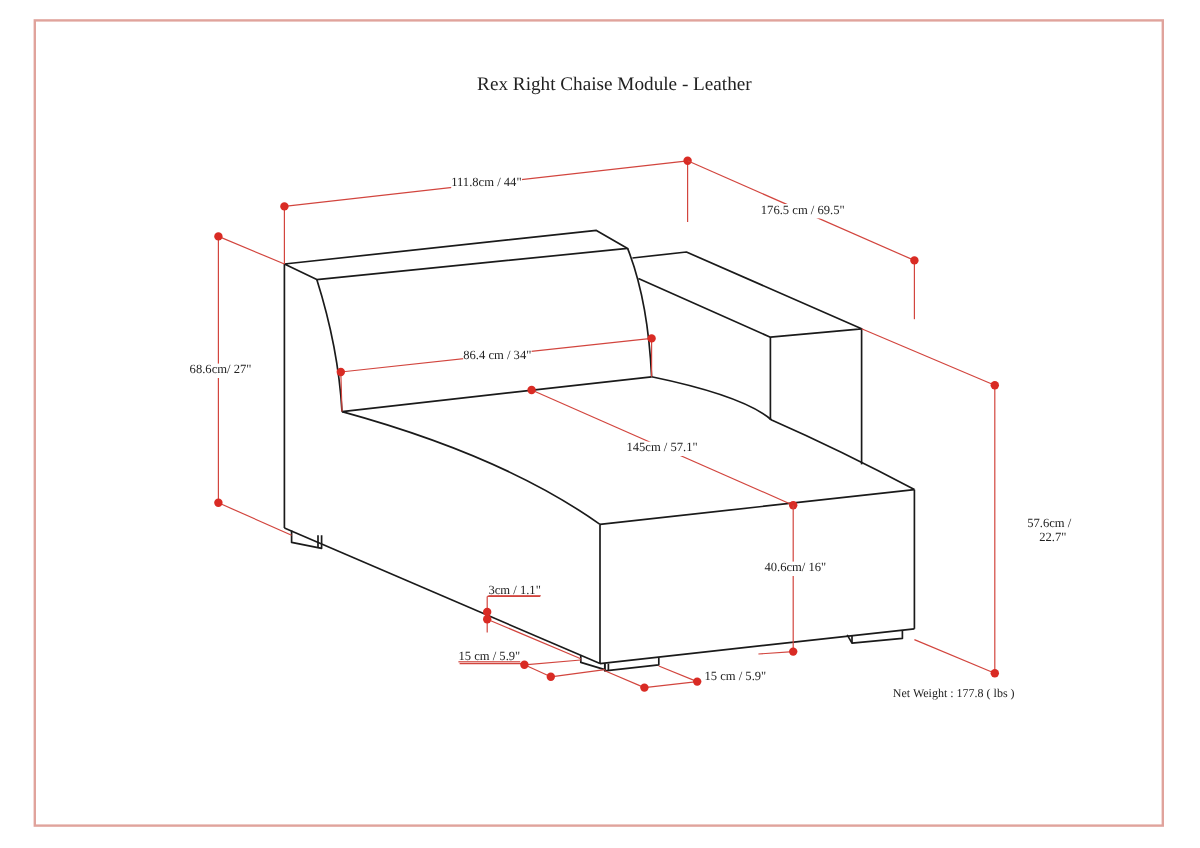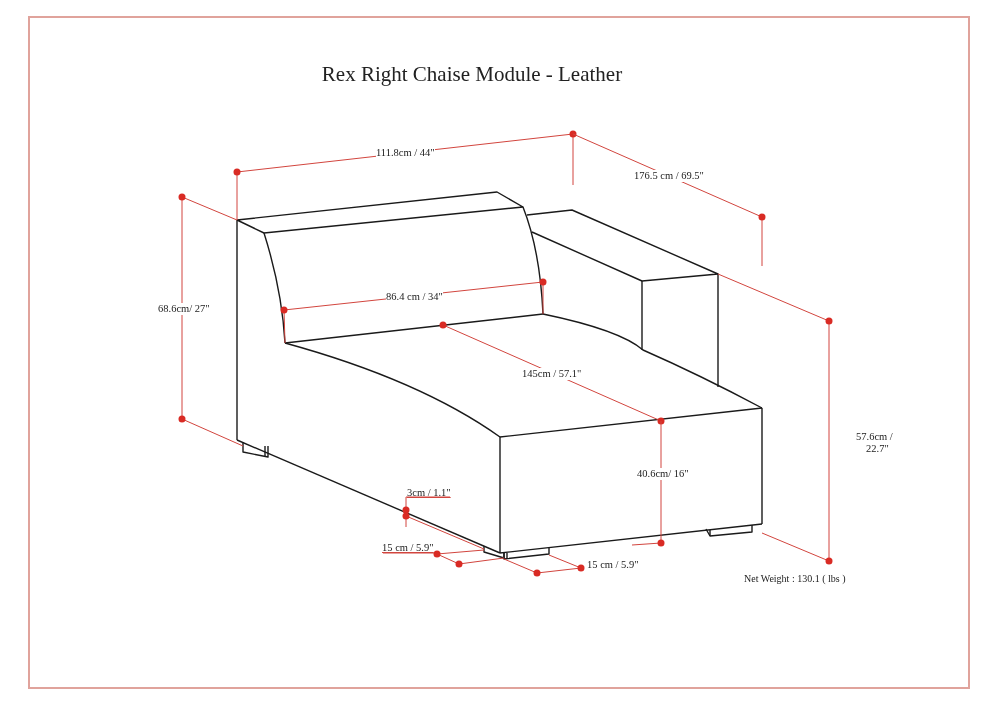--- a/index.html
+++ b/index.html
@@ -1,21 +1,21 @@
 <!DOCTYPE html>
 <html><head>
 <meta charset="utf-8">
 <style>
   html, body { margin: 0; padding: 0; background: #ffffff; }
   body { width: 1000px; height: 707px; position: relative; overflow: hidden;
          font-family: "Liberation Serif", "DejaVu Serif", serif; }
   #frame { position: absolute; left: 28px; top: 16px; width: 942px; height: 673px;
            border: 2px solid #e0a39c; box-sizing: border-box; }
   #title { position: absolute; left: 0; width: 944px; top: 62px; text-align: center;
-           font-size: 21px; color: #222; }
+           font-size: 16px; color: #222; padding-left: 40px; }
   svg { position: absolute; left: 0; top: 0; }
   .outline { fill: none; stroke: #1a1a1a; stroke-width: 1.4; stroke-linejoin: round; }
   .dim { fill: none; stroke: #d2453e; stroke-width: 1; }
   .dot { fill: #d92b24; }
   .lbl { position: absolute; font-size: 10.5px; color: #222; white-space: nowrap;
          background: #fff; line-height: 12px; }
   .lbl.nobg { background: transparent; }
   .ul { text-decoration: underline; text-decoration-color: #d2453e; }
 </style>
 </head>
@@ -128,13 +128,13 @@
 <div class="lbl" style="left:386px; top:291px;">86.4 cm / 34"</div>
 <div class="lbl" style="left:522px; top:368px;">145cm / 57.1"</div>
 <div class="lbl" style="left:637px; top:468px;">40.6cm/ 16"</div>
 <div class="lbl" style="left:856px; top:431px; text-align:center;">
   <div>57.6cm /</div>
   <div style="padding-left:6px;">22.7"</div>
 </div>
 <div class="lbl nobg ul" style="left:407px; top:487px;">3cm / 1.1"</div>
 <div class="lbl nobg ul" style="left:382px; top:542px;">15 cm / 5.9"</div>
 <div class="lbl nobg" style="left:587px; top:559px;">15 cm / 5.9"</div>
-<div class="lbl nobg" style="left:744px; top:573px; font-size:10px;">Net Weight : 130.1 ( lbs )</div>
+<div class="lbl nobg" style="left:744px; top:573px; font-size:10px;">Net Weight : 177.8 ( lbs )</div>
 
 </body></html>

